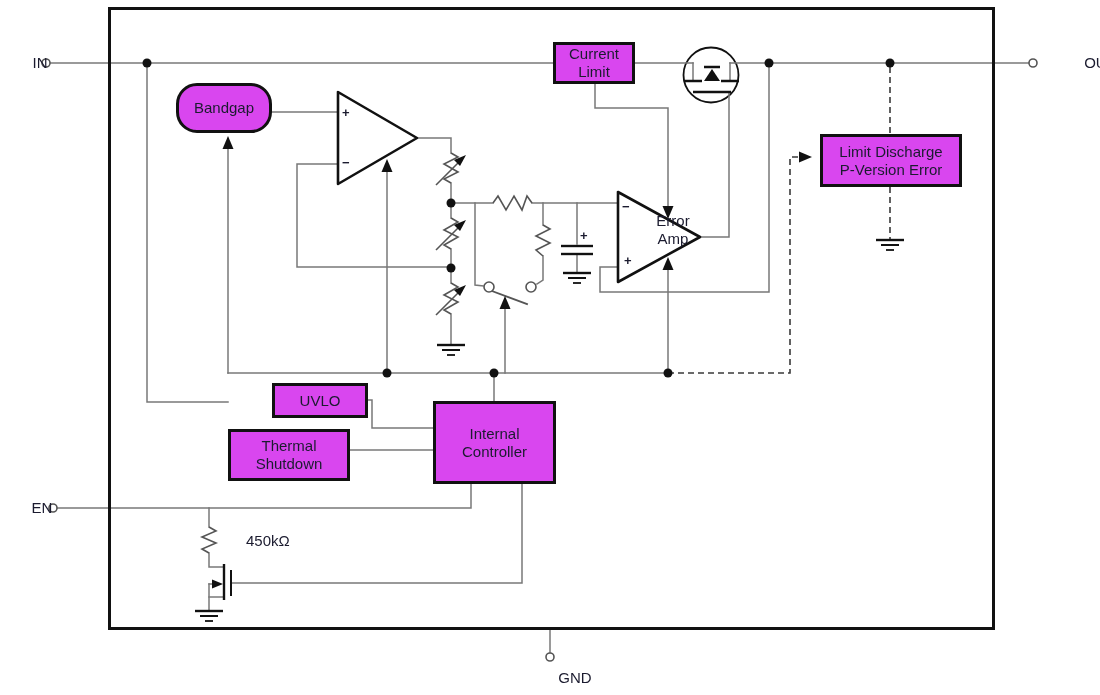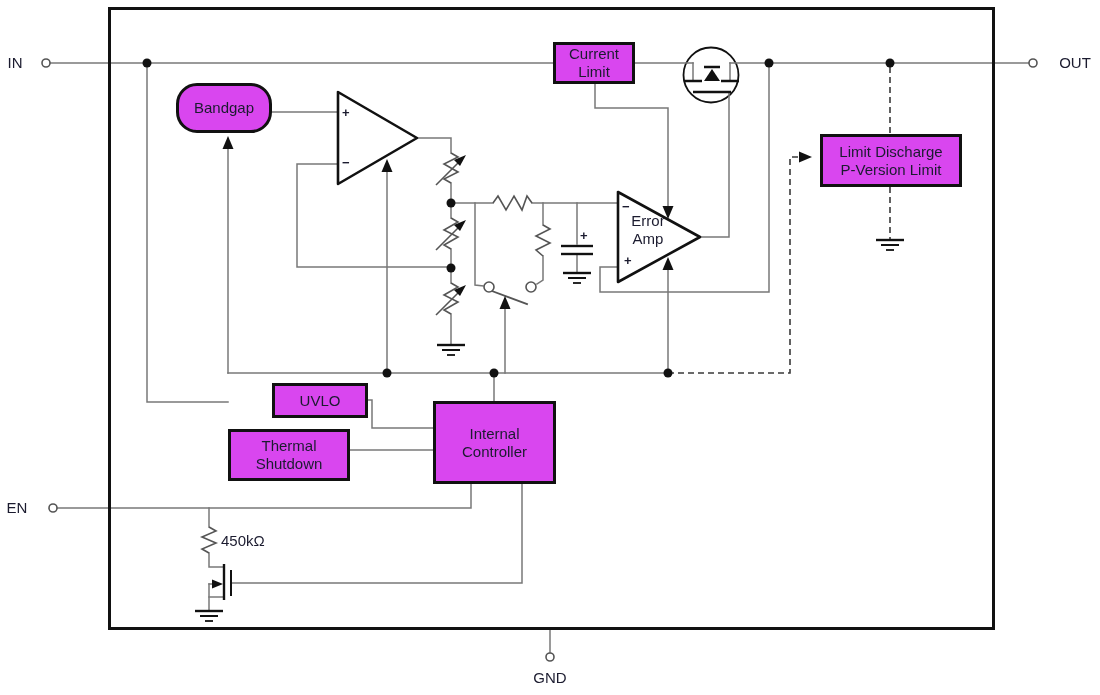--- a/index.html
+++ b/index.html
@@ -3,21 +3,21 @@
 <meta charset="utf-8">
 <style>
   html,body{margin:0;padding:0;background:#fff;}
   #stage{position:relative;width:1100px;height:695px;background:#fff;overflow:hidden;
          font-family:"Liberation Sans",sans-serif;}
   #wiring{position:absolute;left:0;top:0;}
   .box{position:absolute;border:3px solid #111;background:#d946ef;display:flex;
        flex-direction:column;align-items:center;justify-content:center;
        font-size:15px;line-height:18px;color:#1b1b2f;text-align:center;box-sizing:border-box;}
   .outer{position:absolute;border:3px solid #111;background:transparent;box-sizing:border-box;}
-  .lbl{position:absolute;font-size:15px;color:#1b1b2f;white-space:nowrap;}
+  .lbl{position:absolute;font-size:15px;color:#1b1b2f;white-space:nowrap;padding-left:25px;}
   .mark{position:absolute;font-size:13px;font-weight:700;color:#1b1b2f;}
   .ctr{text-align:center;}
 </style>
 </head>
 <body>
 
 <div id="stage">
 
   <svg id="wiring" width="1100" height="695" viewBox="0 0 1100 695">
 
@@ -205,21 +205,21 @@
     <div>Bandgap</div>
   </div>
 
   <div class="box" style="left:553px;top:42px;width:82px;height:42px;">
     <div>Current</div>
     <div>Limit</div>
   </div>
 
   <div class="box" style="left:820px;top:134px;width:142px;height:53px;">
     <div>Limit Discharge</div>
-    <div>P-Version Limit</div>
+    <div>P-Version Error</div>
   </div>
 
   <div class="box" style="left:228px;top:383px;width:96px;height:35px;margin-left:44px;">
     <div>UVLO</div>
   </div>
 
   <div class="box" style="left:228px;top:429px;width:122px;height:52px;">
     <div>Thermal</div>
     <div>Shutdown</div>
   </div>

